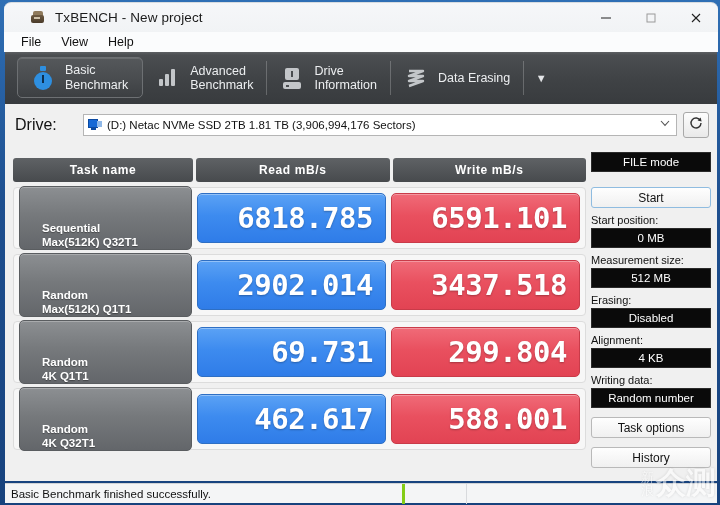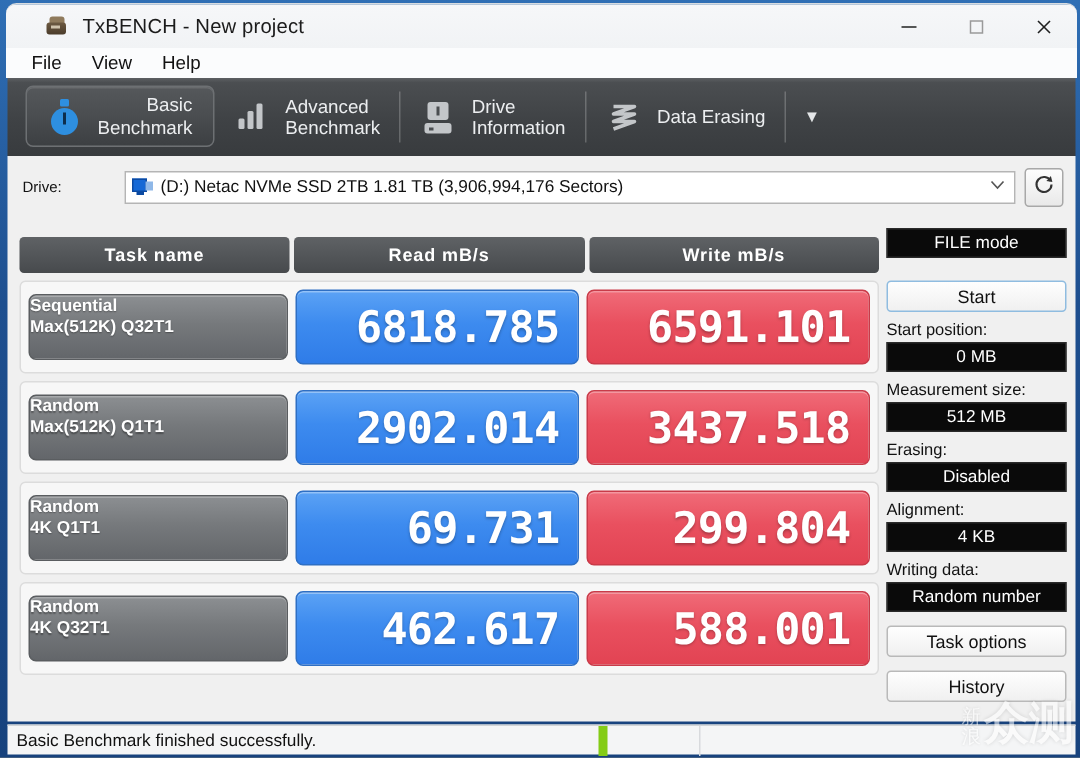--- a/index.html
+++ b/index.html
@@ -72,21 +72,20 @@
     display: flex; align-items: center; gap: 9px;
     padding: 0 14px 0 12px; position: relative;
     color: #e9eaec;
   }
   .tab.active {
     background: linear-gradient(180deg,#55585b 0%,#4a4d50 50%,#3c3f42 100%);
     border: 1px solid #6d7073;
     border-radius: 5px;
     margin: 5px 0 6px 12px;
     box-shadow: inset 0 1px 0 rgba(255,255,255,0.12);
-    text-align: right;
   }
   .tab .sep {
     position: absolute; right: 0; top: 9px; bottom: 9px; width: 1px;
     background: rgba(255,255,255,0.22);
   }
   .tab-label {
     font-size: 12.5px; line-height: 14.5px; color: #eceef0;
     white-space: pre-line;
   }
   .tab-icon { flex: none; width: 26px; height: 26px; position: relative; }
@@ -136,21 +135,21 @@
   
   .client {
     position: absolute; left: 5px; top: 104px; right: 3px; bottom: 24px;
     background: #f0f0f0;
   }
 
   .drive-row {
     position: absolute; left: 0; top: 6px; right: 0; height: 30px;
     display: flex; align-items: center;
   }
-  .drive-label { font-size: 10px; color: #111; margin-left: 10px; width: 68px; }
+  .drive-label { font-size: 16px; color: #111; margin-left: 10px; width: 68px; }
   .drive-combo {
     flex: 1; height: 22px; background: #fff; border: 1px solid #b5b5b5;
     display: flex; align-items: center; padding: 0 4px; margin-right: 6px;
     position: relative;
   }
   .drive-combo .hdd {
     width: 14px; height: 12px; position: relative; margin-right: 5px; flex: none;
   }
   .drive-combo .hdd .scr {
     position: absolute; left: 0; top: 0; width: 10px; height: 9px; background: #1669d6;
@@ -186,24 +185,24 @@
   .th.c1 { flex: 0 0 180px; }
   .th.c2 { flex: 1; }
   .th.c3 { flex: 1; }
 
   .rows { margin-top: 5px; display: flex; flex-direction: column; gap: 5px; }
   .row {
     height: 62px; background: #f7f7f7; border: 1px solid #dcdcdc; border-radius: 4px;
     display: flex; align-items: center; padding: 5px; gap: 5px;
   }
   .taskcell {
-    flex: 0 0 173px; height: 44px; border-radius: 5px;
+    flex: 0 0 173px; height: 64px; border-radius: 5px;
     background: linear-gradient(180deg,#8c8f92 0%,#76797c 45%,#63666a 100%);
     border: 1px solid #5a5d60;
-    display: flex; align-items: flex-start; 
+    display: flex; align-items: flex-end; padding-left: 22px;
     box-shadow: inset 0 1px 0 rgba(255,255,255,0.25);
   }
   .taskcell span {
     color: #fff; font-size: 11.5px; line-height: 14px; white-space: pre-line;
     font-weight: bold; text-shadow: 0 1px 1px rgba(0,0,0,0.35);
   }
   .valcell {
     flex: 1; height: 50px; border-radius: 5px;
     display: flex; align-items: center; justify-content: flex-end;
     padding-right: 12px;
@@ -244,21 +243,21 @@
   
   .statusbar {
     position: absolute; left: 5px; bottom: 2px; right: 3px; height: 20px;
     background: #f4f5f6; border-top: 1px solid #d0d3d6;
     display: flex; align-items: center;
   }
   .sb-cell {
     height: 20px; display: flex; align-items: center; padding-left: 6px;
     font-size: 11.5px; color: #111;
   }
-  .sb-cell.s1 { flex: 0 0 400px; border-right: 6px solid #84cc16; }
+  .sb-cell.s1 { flex: 0 0 400px; border-right: 3px solid #84cc16; }
   .sb-cell.s2 { flex: 0 0 62px; border-right: 1px solid #d8dadd; }
   .sb-cell.s3 { flex: 1; }
 
   
   .watermark {
     position: absolute; right: 4px; bottom: 8px;
     display: flex; align-items: flex-end; gap: 2px;
     pointer-events: none; opacity: 0.55;
   }
   .wm-small {

